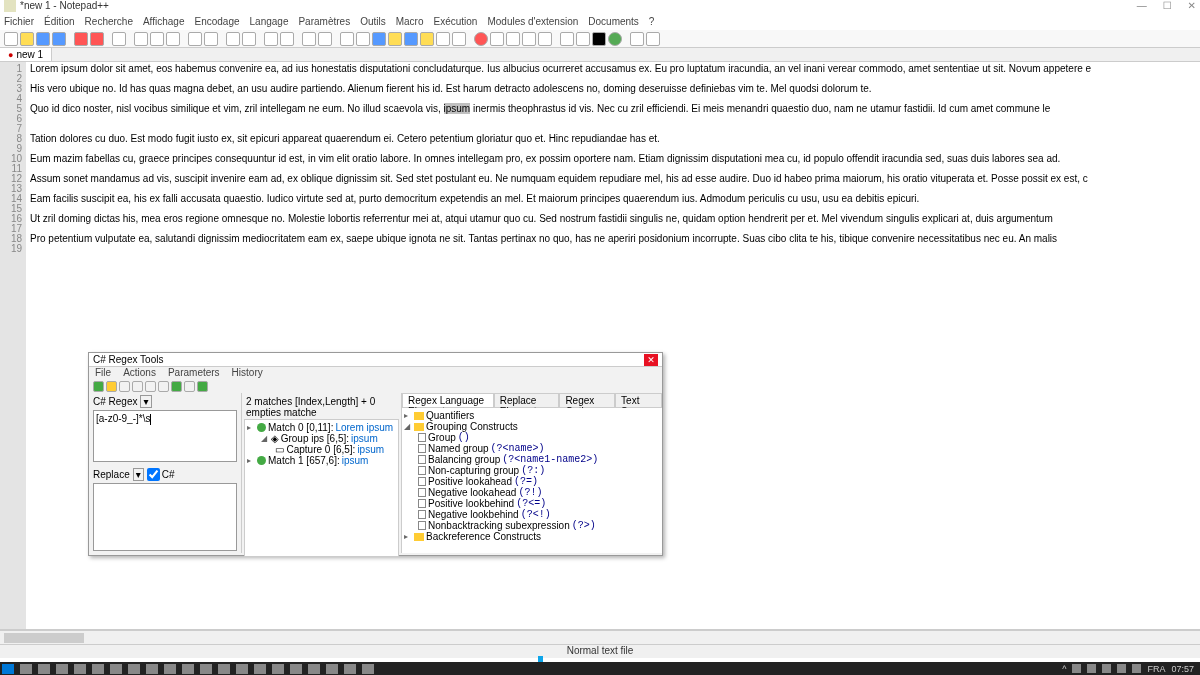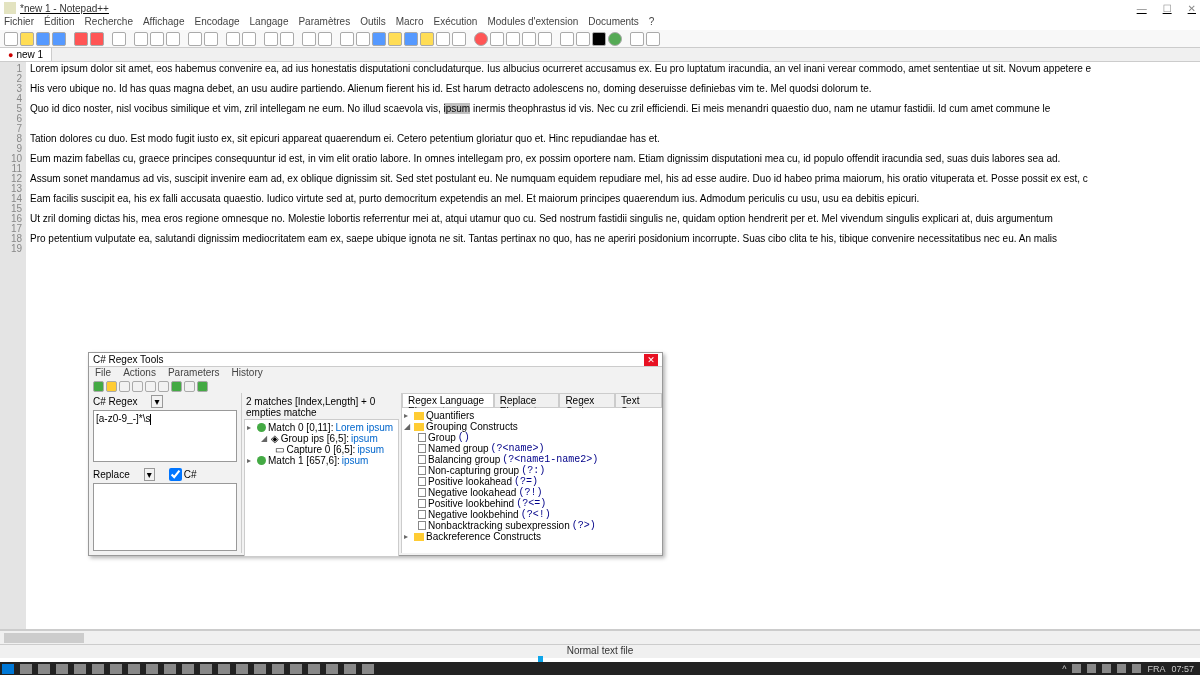--- a/index.html
+++ b/index.html
@@ -1,19 +1,19 @@
 <!DOCTYPE html>
 <html><head>
 <meta charset="utf-8">
 <style>
 * { margin: 0; padding: 0; box-sizing: border-box; font-family: "Segoe UI", Tahoma, sans-serif; }
 body { width: 1200px; height: 675px; overflow: hidden; background: #fff; font-size: 11px; position: relative; }
 
 
-.titlebar { height: 16px; background: #fff; display: flex; align-items: center; padding: 0 4px; text-decoration: underline; }
+.titlebar { height: 16px; background: #fff; display: flex; padding: 0 4px; }
 .app-icon { width: 12px; height: 12px; background: #e3e3c0; margin-right: 4px; display: inline-block; }
 .title-text { font-size: 10px; color: #333; }
 .win-controls { margin-left: auto; display: flex; gap: 16px; font-size: 10px; color: #888; }
 .win-controls span { cursor: default; }
 
 
 .menubar { height: 14px; display: flex; padding-left: 4px; gap: 10px; font-size: 10px; color: #444; }
 .menubar span { cursor: default; }
 
 
@@ -58,21 +58,21 @@
 .dlg-menu { height: 12px; display: flex; gap: 12px; padding: 0 6px; font-size: 10px; color: #444; }
 .dlg-toolbar { height: 14px; display: flex; gap: 2px; padding: 0 4px; align-items: center; }
 .dlg-toolbar .ico { width: 11px; height: 11px; border: 1px solid #aaa; border-radius: 2px; }
 .ico-green{ background:#4a4;} .ico-yellow{background:#fc3;}
 
 .dlg-body { display: flex; height: 160px; }
 .dlg-left { width: 152px; padding: 2px 4px; display: flex; flex-direction: column; }
 .dlg-mid { width: 160px; border-left: 1px solid #ccc; padding: 2px 2px; }
 .dlg-right { flex: 1; border-left: 1px solid #ccc; display: flex; flex-direction: column; }
 
-.section-label { font-size: 10px; margin-bottom: 2px; display:flex; align-items:center; gap:14px;}
+.section-label { font-size: 10px; margin-bottom: 2px; display:flex; align-items:center; gap:3px;}
 .textbox { width: 100%; background: #fff; border: 1px solid #999; font-family: "Courier New", monospace; font-size: 10px; padding: 2px; }
 .regex-input { height: 54px; }
 .replace-input { height: 70px; }
 .cs-chk{ display:inline-flex; align-items:center; font-size:10px; gap:2px;}
 
 .match-header { font-size: 10px; padding: 1px 2px; }
 .match-tree { font-size: 10px; background: #fff; border: 1px solid #ccc; height: 138px; padding: 2px; }
 .match-tree .row { display: flex; align-items: center; gap: 2px; white-space:nowrap;}
 .tri { display:inline-block; font-size:8px; color:#666; width:8px;}
 .bullet-g { width: 9px; height: 9px; background: #4a4; border-radius: 50%; display: inline-block; }

